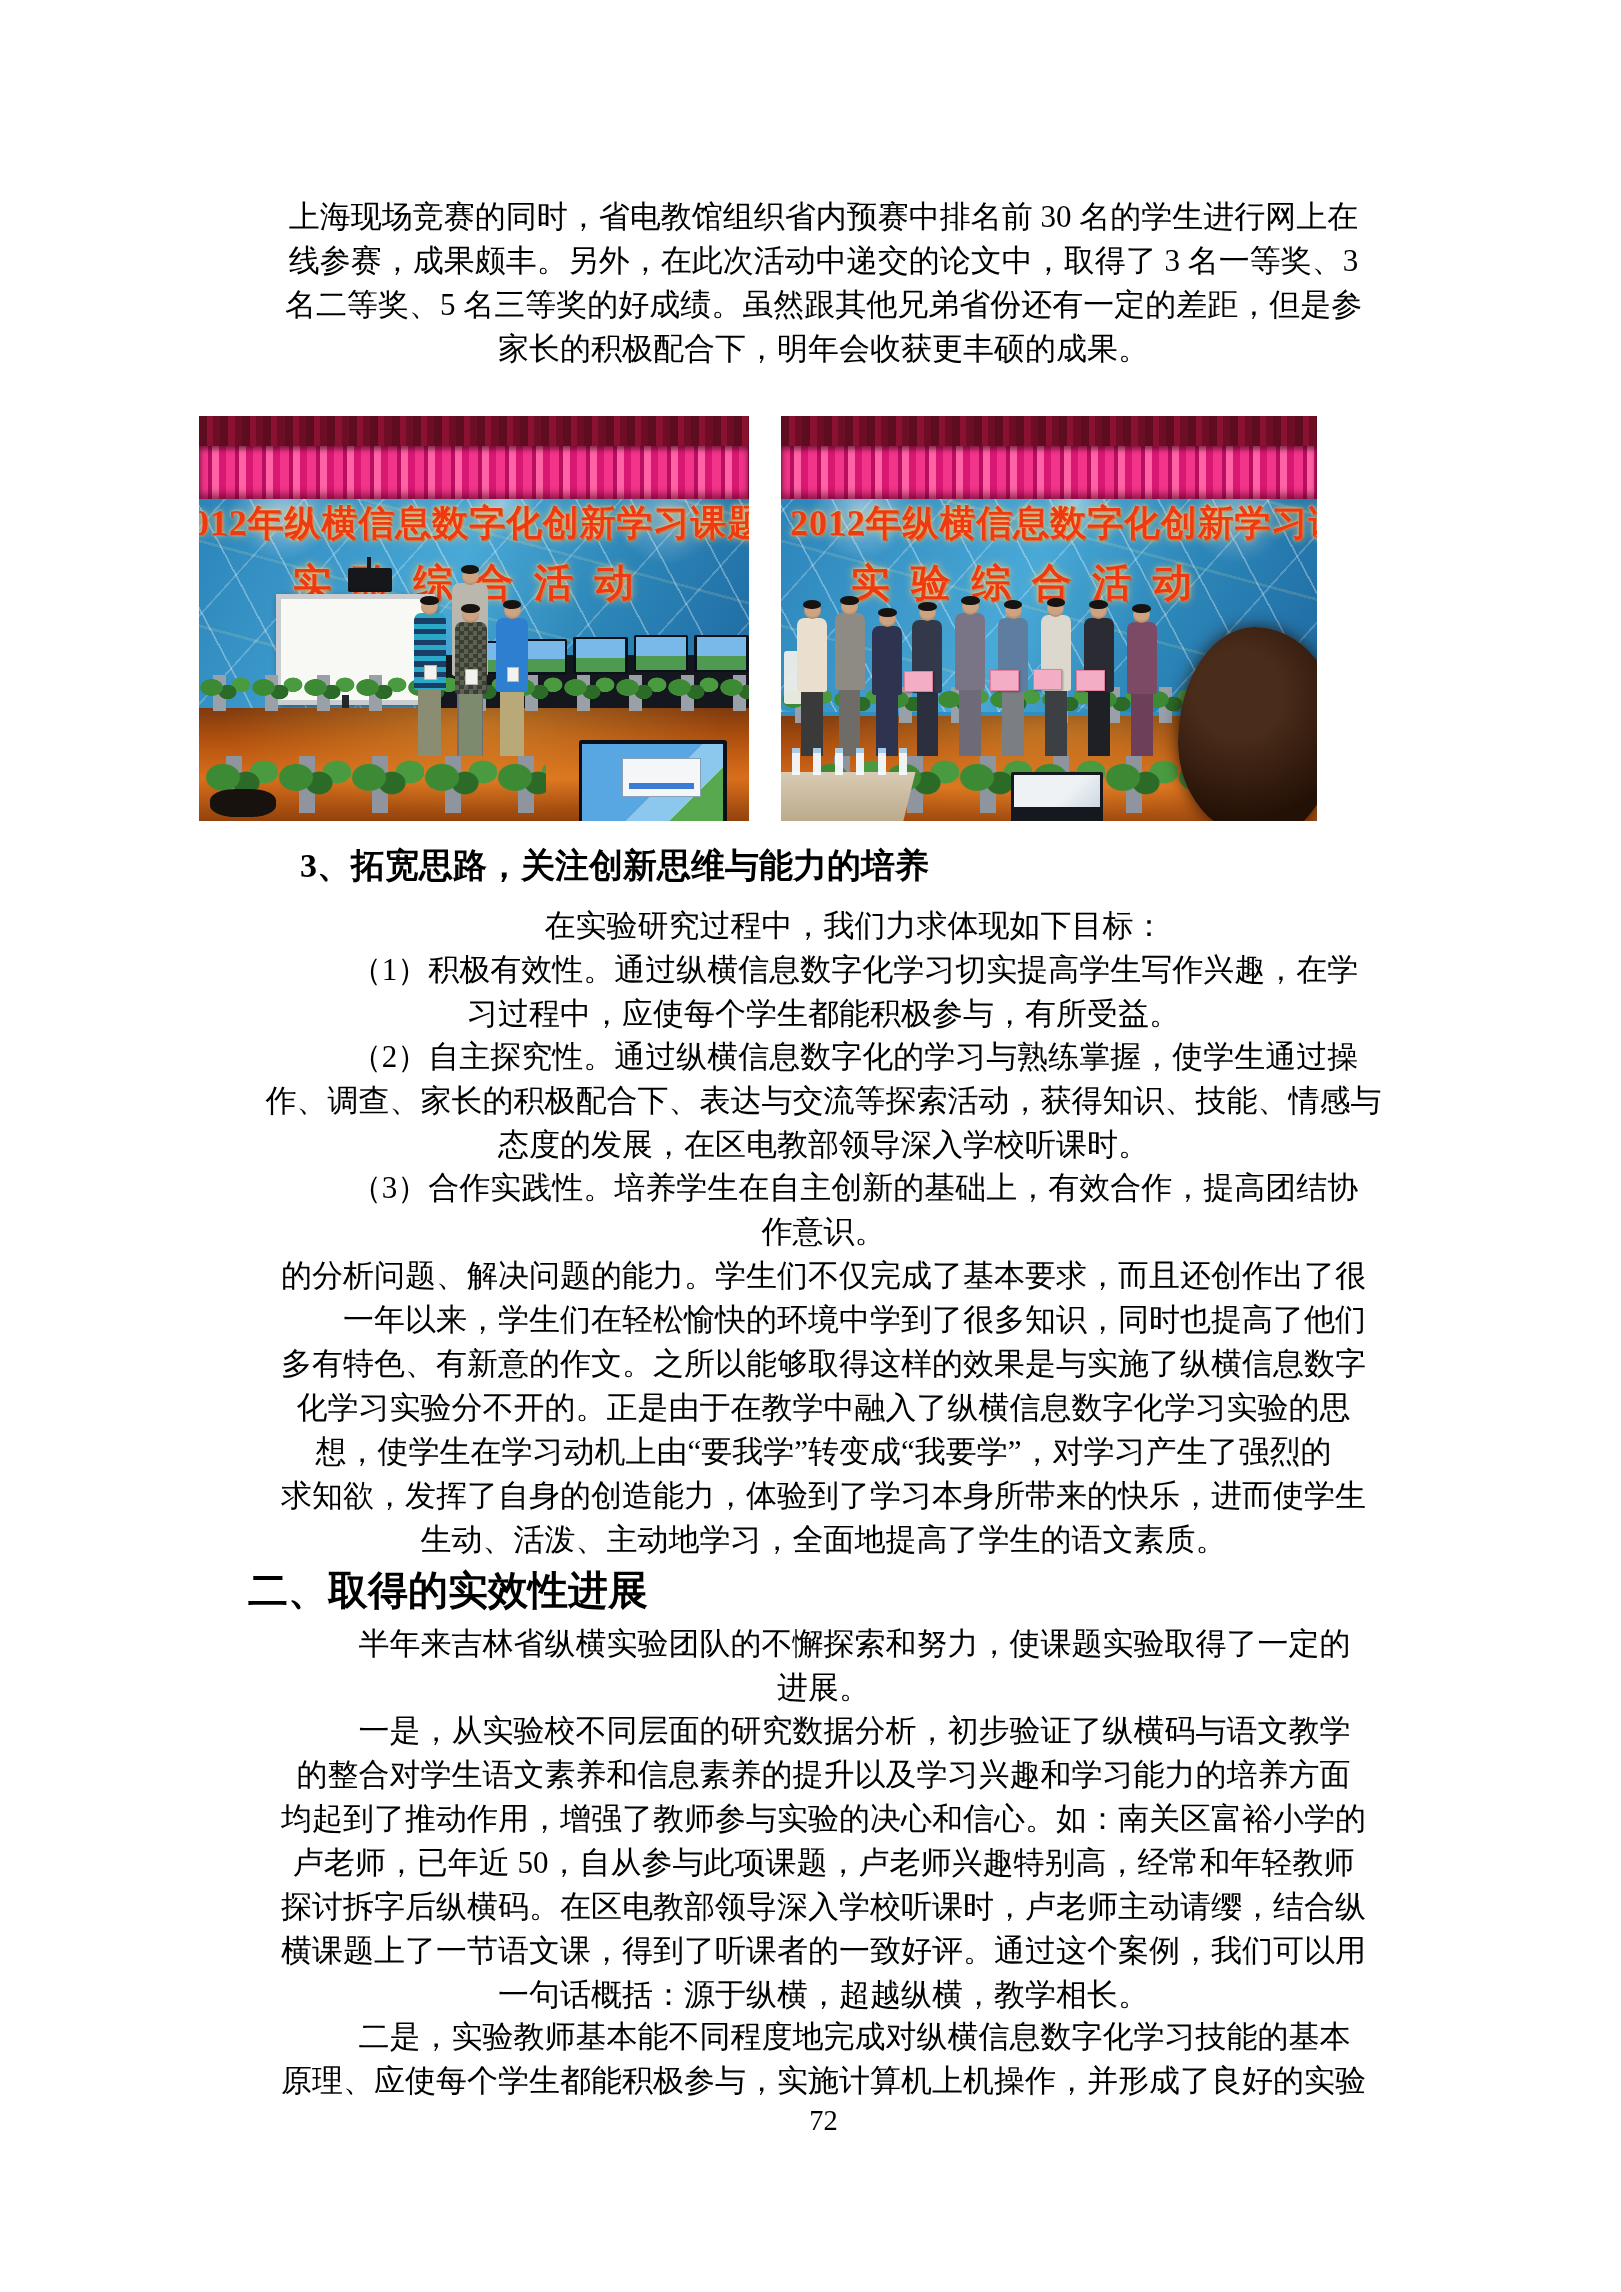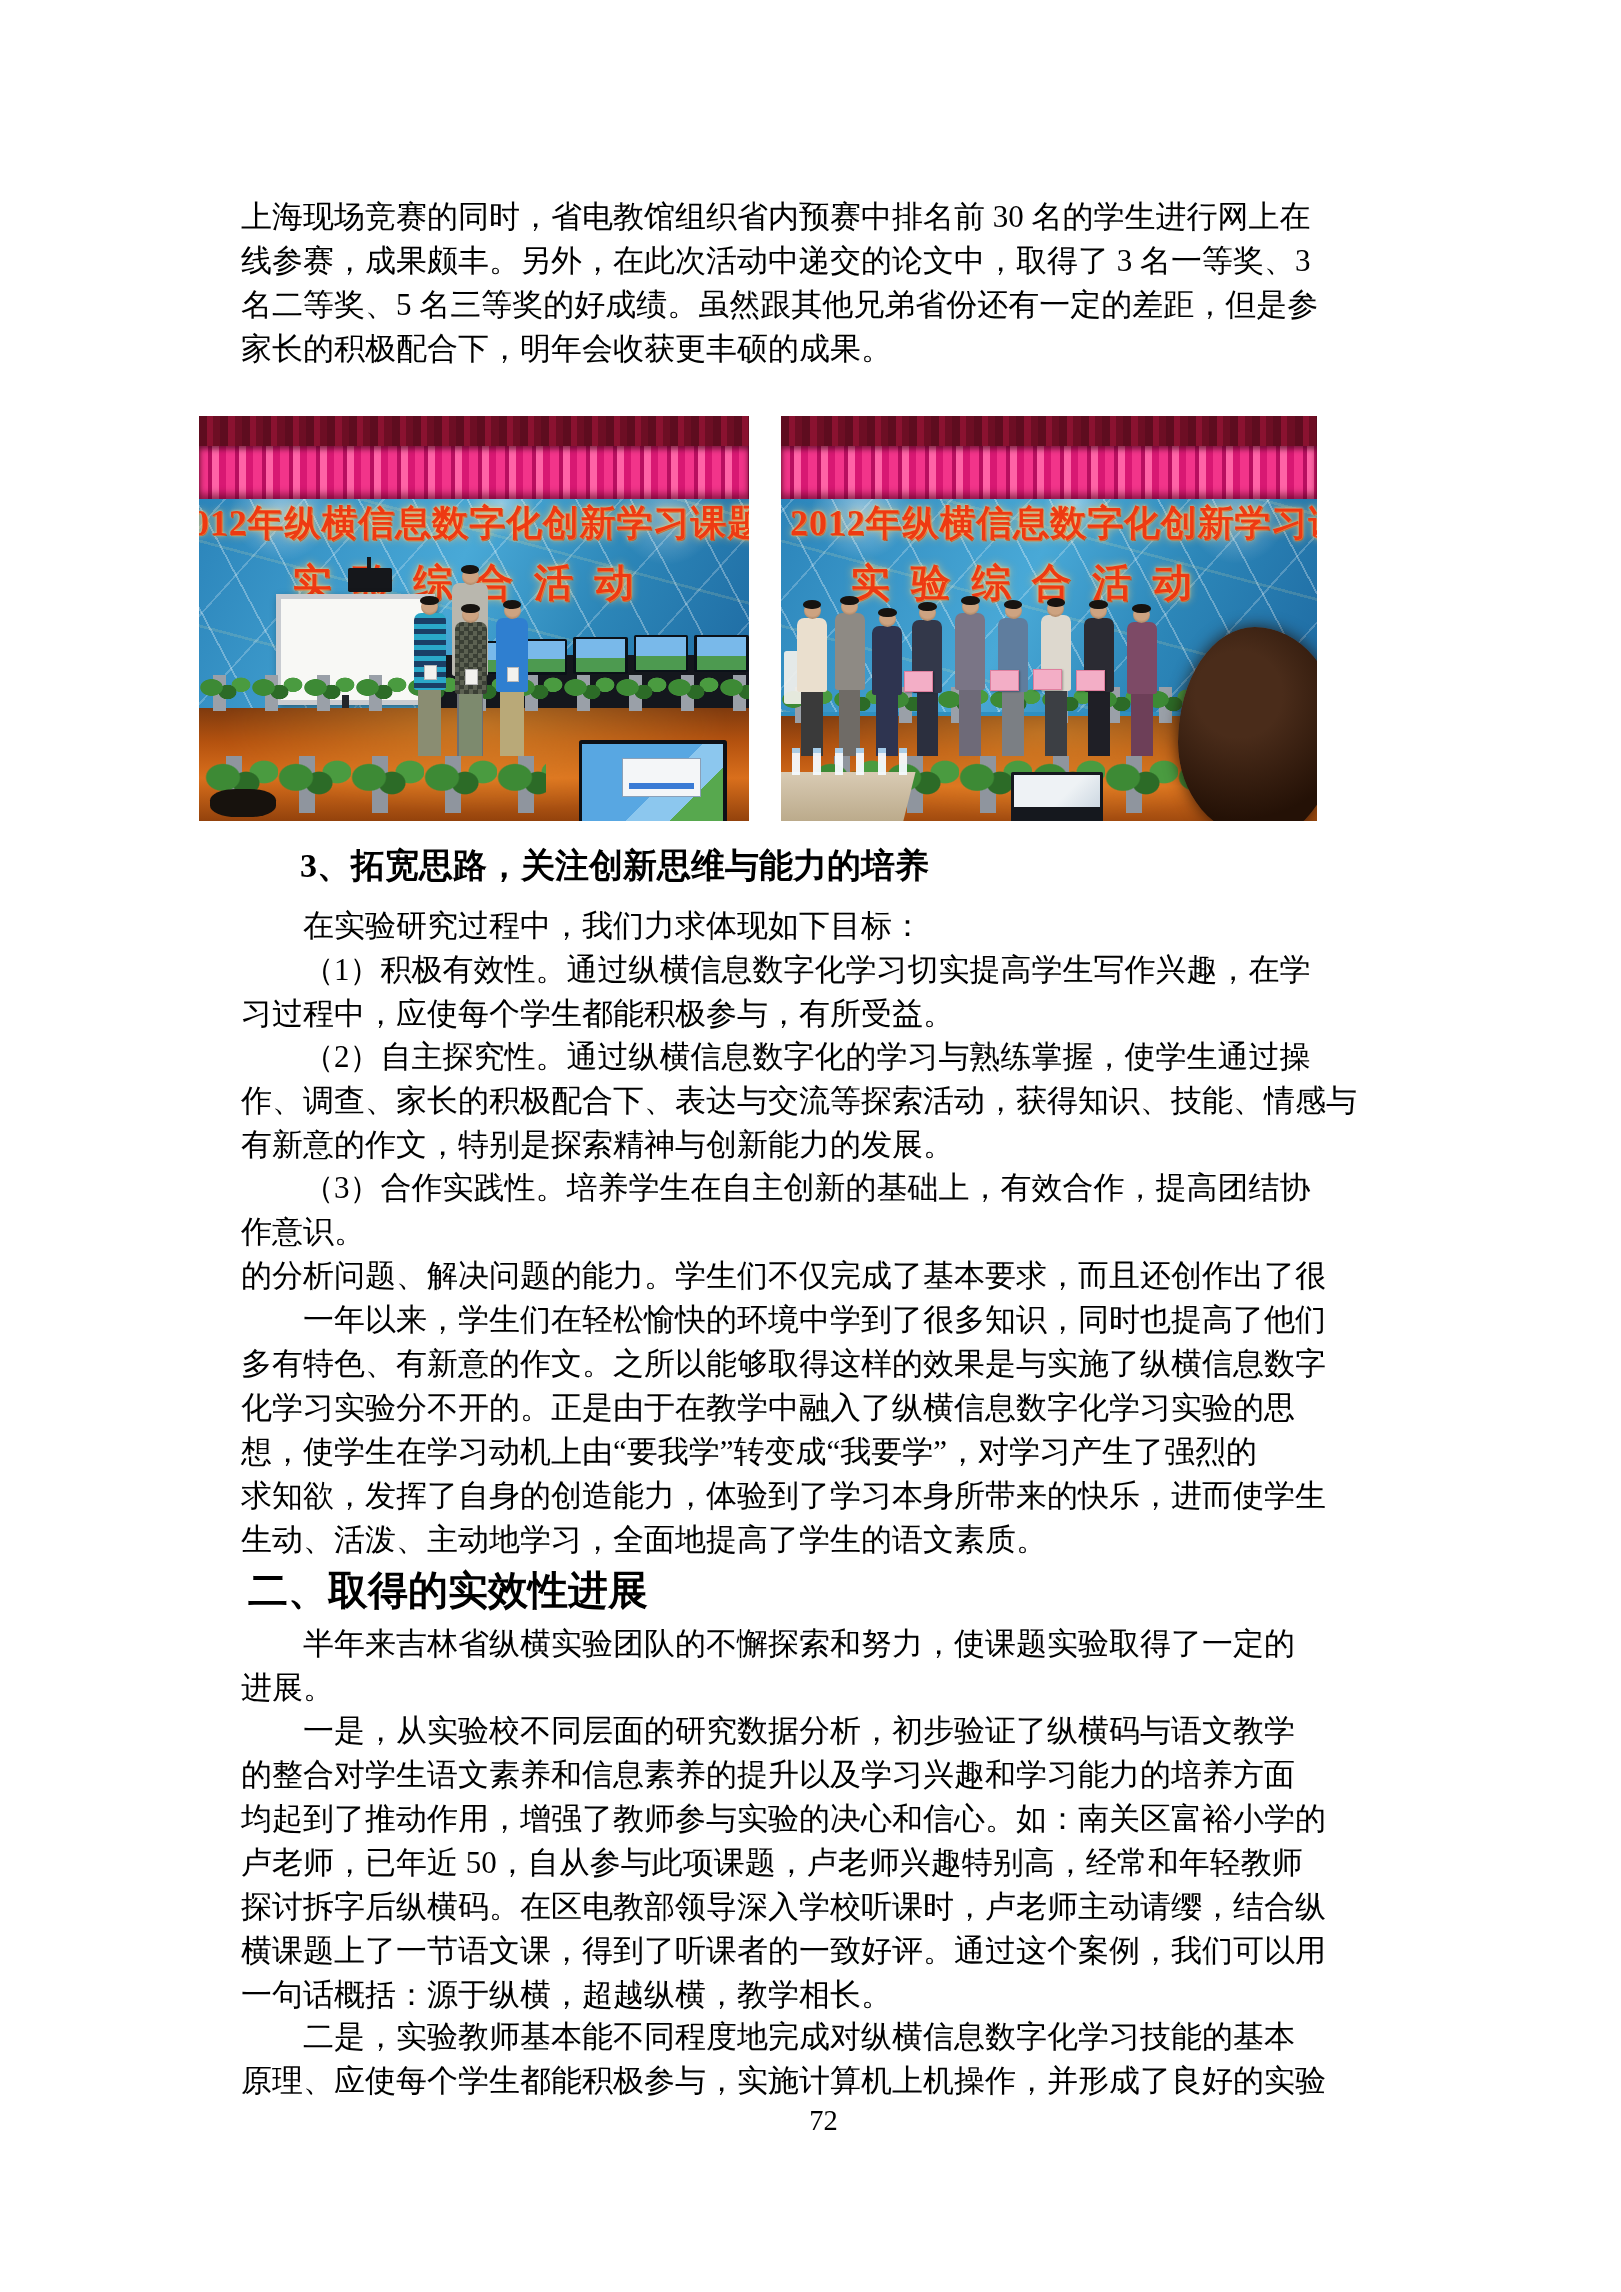--- a/index.html
+++ b/index.html
@@ -1,18 +1,18 @@
 <!DOCTYPE html>
 <html style="font-size:14.3px"><head>
 <meta charset="utf-8">
 <style>
   html,body{margin:0;padding:0;background:#888;}
   .page{position:relative;width:1622px;height:2293px;background:#ffffff;margin:0 auto;
         font-family:"Liberation Serif","DejaVu Serif",serif;color:#000;overflow:hidden;}
-  .para{position:absolute;left:241px;width:1151px;font-size:31px;line-height:44px;}
+  .para{position:absolute;left:248px;width:1151px;font-size:31px;line-height:44px;text-align:center;}
   .para .ln{white-space:nowrap;}
   .para .ind{text-indent:62px;}
   .hdg{position:absolute;left:248px;width:1151px;font-weight:bold;white-space:nowrap;}
   .h3{font-size:34px;line-height:46px;text-indent:52px;}
   .h2{font-size:40px;line-height:48px;}
   .pagenum{position:absolute;left:248px;width:1151px;top:2105px;text-align:center;font-size:28.5px;}
 
   
   .photorow{position:absolute;top:416px;left:0;height:405px;width:1622px;}
   .photo{position:absolute;top:0;height:405px;margin:0;overflow:hidden;background:#2f8fc0;}
@@ -240,21 +240,21 @@
   </div>
 
   <div class="para" style="top:948px">
     <div class="ln ind">（1）积极有效性。通过纵横信息数字化学习切实提高学生写作兴趣，在学</div>
     <div class="ln">习过程中，应使每个学生都能积极参与，有所受益。</div>
   </div>
 
   <div class="para" style="top:1035px">
     <div class="ln ind">（2）自主探究性。通过纵横信息数字化的学习与熟练掌握，使学生通过操</div>
     <div class="ln">作、调查、家长的积极配合下、表达与交流等探索活动，获得知识、技能、情感与</div>
-    <div class="ln">有新意的作文，特别是探索精神与创新能力的发展。</div>
+    <div class="ln">态度的发展，在区电教部领导深入学校听课时。</div>
   </div>
 
   <div class="para" style="top:1166px">
     <div class="ln ind">（3）合作实践性。培养学生在自主创新的基础上，有效合作，提高团结协</div>
     <div class="ln">作意识。</div>
   </div>
 
   <div class="para" style="top:1254px">
     <div class="ln">的分析问题、解决问题的能力。学生们不仅完成了基本要求，而且还创作出了很</div>
     <div class="ln ind">一年以来，学生们在轻松愉快的环境中学到了很多知识，同时也提高了他们</div>

